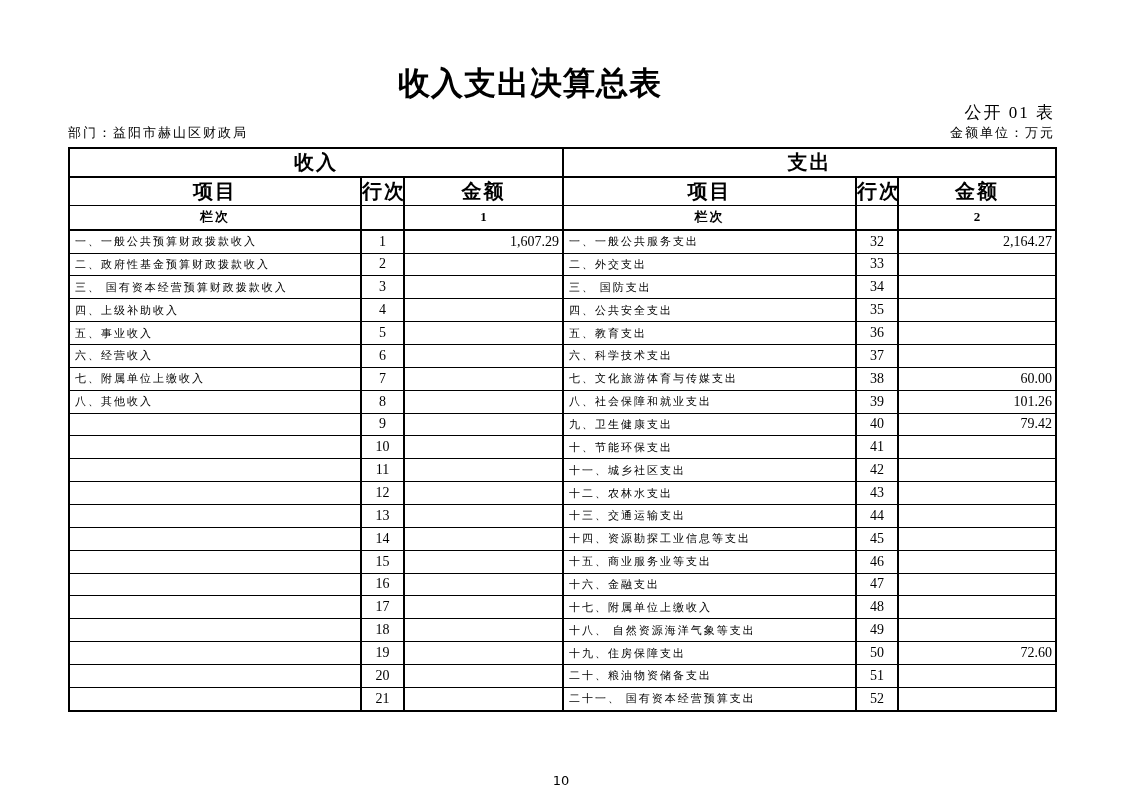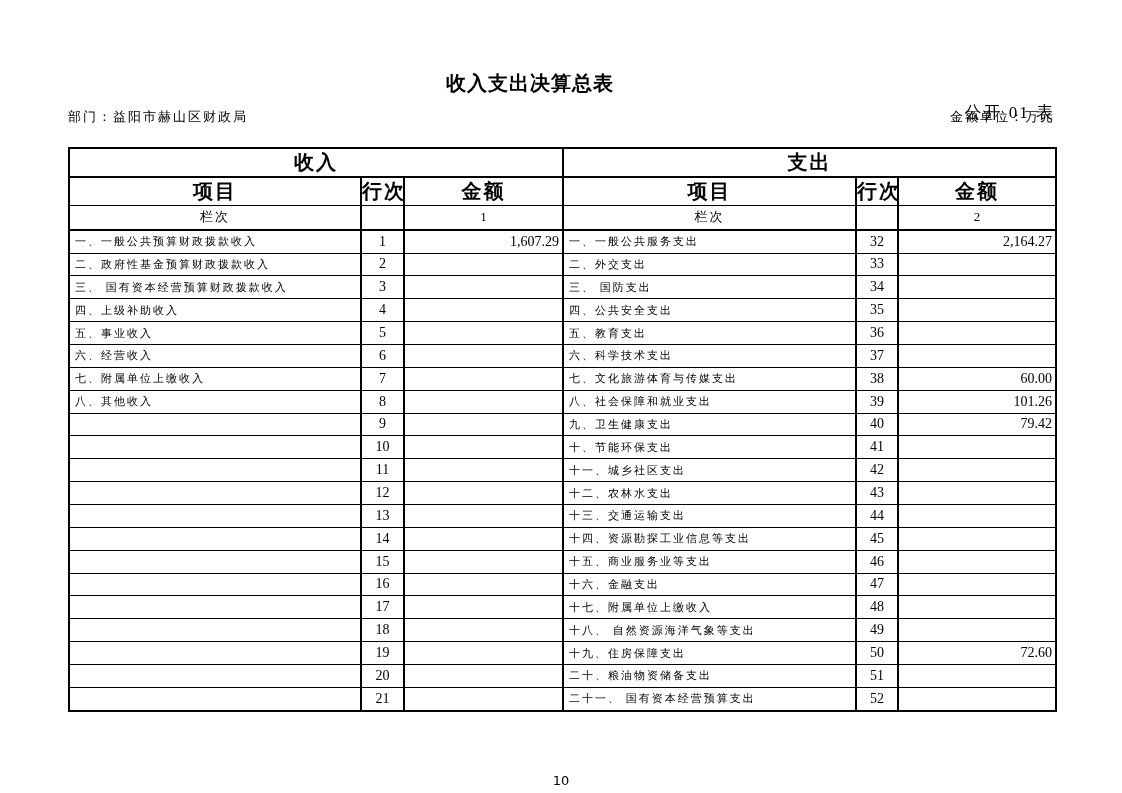--- a/index.html
+++ b/index.html
@@ -8,50 +8,50 @@
     background: #ffffff;
     position: relative;
     font-family: "Liberation Serif", "DejaVu Serif", serif;
     color: #000000;
     overflow: hidden;
   }
   .doc-title {
     position: absolute; top: 70px; left: 0; width: 1060px;
     text-align: center;
     font-family: "DejaVu Sans", "Liberation Sans", sans-serif;
-    font-weight: bold; font-size: 20px; line-height: 27px;
+    font-weight: bold; font-size: 32px; line-height: 27px;
     letter-spacing: 1px;
   }
   .form-label {
     position: absolute; top: 101px; right: 67px;
     font-size: 17px; letter-spacing: 2px;
   }
   .meta-row {
-    position: absolute; top: 108px; left: 68px; width: 987px;
+    position: absolute; top: 124px; left: 68px; width: 987px;
     display: flex; justify-content: space-between;
     font-size: 13px; letter-spacing: 2px;
   }
   table.main-table {
     position: absolute; top: 147px; left: 68px;
     width: 987px; height: 565px;
     border-collapse: collapse; table-layout: fixed;
     border: 2px solid #000;
   }
   .main-table th, .main-table td {
     border-top: 1px solid #000; border-bottom: 1px solid #000;
     border-left: 2px solid #000; border-right: 2px solid #000;
     padding: 0; overflow: hidden; white-space: nowrap;
     vertical-align: middle;
   }
   .main-table th { font-weight: bold; text-align: center; font-size: 20px; letter-spacing: 2px; }
   tr.hdr-a { height: 25px; }
   tr.hdr-b { height: 24px; }
   tr.hdr-c { height: 24px; }
   tr.hdr-a th { border-bottom-width: 2px; }
-  tr.hdr-c td { border-bottom-width: 2px; font-size: 13px; }
+  tr.hdr-c td { border-bottom-width: 2px; font-size: 13px; font-weight: bold; }
   td.item { text-align: left; padding-left: 5px; font-size: 11px; letter-spacing: 2px; }
   td.lan  { text-align: center; font-size: 13px; letter-spacing: 2px; }
   td.line { text-align: center; font-size: 14px; letter-spacing: 0; }
   td.amt  { text-align: right; padding-right: 3px; font-size: 14px; letter-spacing: 0; }
   td.amt.center { text-align: center; padding-right: 0; }
   .page-footer {
     position: absolute; top: 773px; left: 0; width: 1122px;
     text-align: center; font-size: 13px;
     font-family: "DejaVu Sans", "Liberation Sans", sans-serif;
   }

